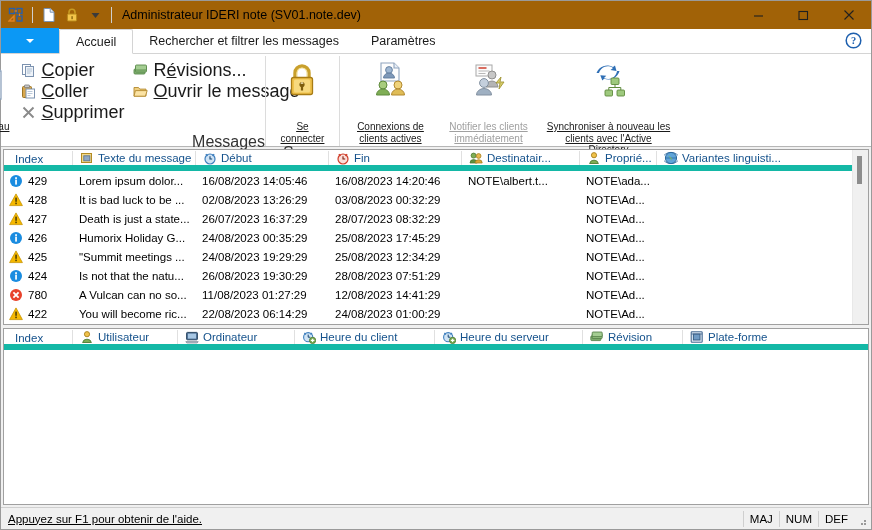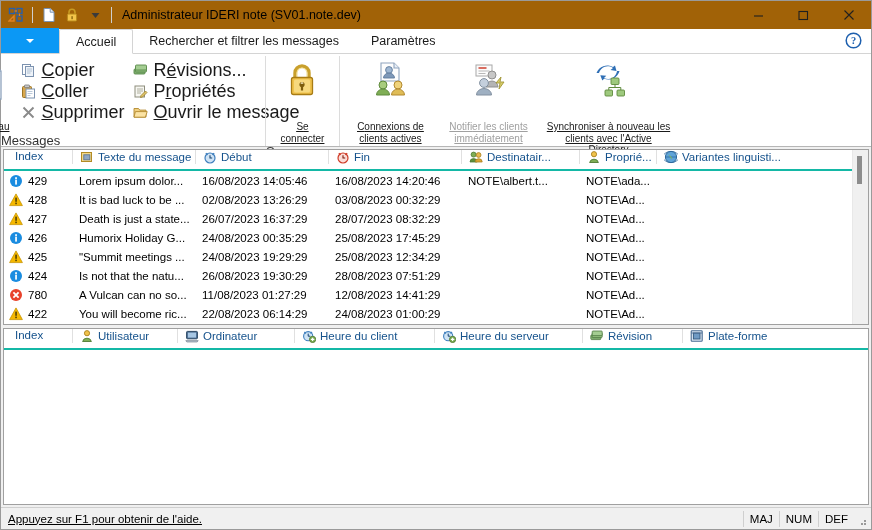--- a/index.html
+++ b/index.html
@@ -124,23 +124,23 @@
     padding: 2px 0 0 0;
   }
   .rgroup + .rgroup { border-left: 1px solid #dcdcdc; }
   .rgroup-body {
     display: flex;
     align-items: flex-start;
     flex: 1 1 auto;
     padding: 0 6px;
   }
   .rgroup-label {
-    font-size: 13px;
+    font-size: 16px;
     color: #333;
-    text-align: left;
+    text-align: right;
     padding-bottom: 3px;
     width: 100%;
   }
 
   .big-btn {
     display: flex; flex-direction: column;
     align-items: center; justify-content: flex-start;
     padding: 3px 7px 0 7px;
     min-width: 56px;
     text-align: center;
@@ -186,23 +186,23 @@
     overflow: hidden;
     position: relative;
   }
   .pane-top { flex: 0 0 176px; }
   .pane-bottom { flex: 1 1 auto; }
 
   .hdr-row {
     height: 21px;
     flex: 0 0 21px;
     display: flex;
-    align-items: flex-start;
+    align-items: flex-end;
     background: #ffffff;
-    border-bottom: 2px solid #14b8a6;
+    border-bottom: 6px solid #14b8a6;
     font-size: 11.5px;
     color: #15528c;
     overflow: hidden;
   }
   .hdr-cell {
     display: flex; align-items: center;
     gap: 4px;
     padding-left: 7px;
     border-left: 1px solid #e0e0e0;
     white-space: nowrap;
@@ -391,30 +391,20 @@
         <div class="small-col">
           <div class="small-btn">
             <span class="small-ico">
               <svg width="15" height="15" viewBox="0 0 15 15">
                 <rect x="1" y="6" width="11" height="5" rx="1" fill="#7fae6f" stroke="#5a8a4c" stroke-width="0.9"></rect>
                 <rect x="2.5" y="4" width="11" height="5" rx="1" fill="#8fbd7c" stroke="#5a8a4c" stroke-width="0.9"></rect>
                 <rect x="2.5" y="2" width="11" height="5" rx="1" fill="#a4cd92" stroke="#5a8a4c" stroke-width="0.9"></rect>
               </svg>
             </span>
             <span class="lbl">R<u>é</u>visions...</span>
-          </div>
-          <div class="small-btn">
-            <span class="small-ico">
-              <svg width="15" height="15" viewBox="0 0 15 15">
-                <rect x="2" y="2" width="9.5" height="11" fill="#f7f7f2" stroke="#8d8d7d" stroke-width="1"></rect>
-                <path d="M4 5 h6 M4 7 h6 M4 9 h4" stroke="#a6a695" stroke-width="0.9"></path>
-                <path d="M8 11.5 L12.5 7 L14 8.5 L9.5 13 L7.5 13.5 Z" fill="#e0c469" stroke="#9a7f29" stroke-width="0.8"></path>
-              </svg>
-            </span>
-            <span class="lbl">P<u>r</u>opriétés</span>
           </div>
           <div class="small-btn">
             <span class="small-ico">
               <svg width="15" height="15" viewBox="0 0 15 15">
                 <path d="M1 3.5 h4.5 l1.3 1.6 H13 v7 H1 Z" fill="#f0cf7f" stroke="#b2892f" stroke-width="0.9"></path>
                 <path d="M2.4 6.6 H14.2 L12.4 12.2 H1 Z" fill="#fbe3a4" stroke="#b2892f" stroke-width="0.9"></path>
               </svg>
             </span>
             <span class="lbl"><u>O</u>uvrir le message</span>
           </div>

